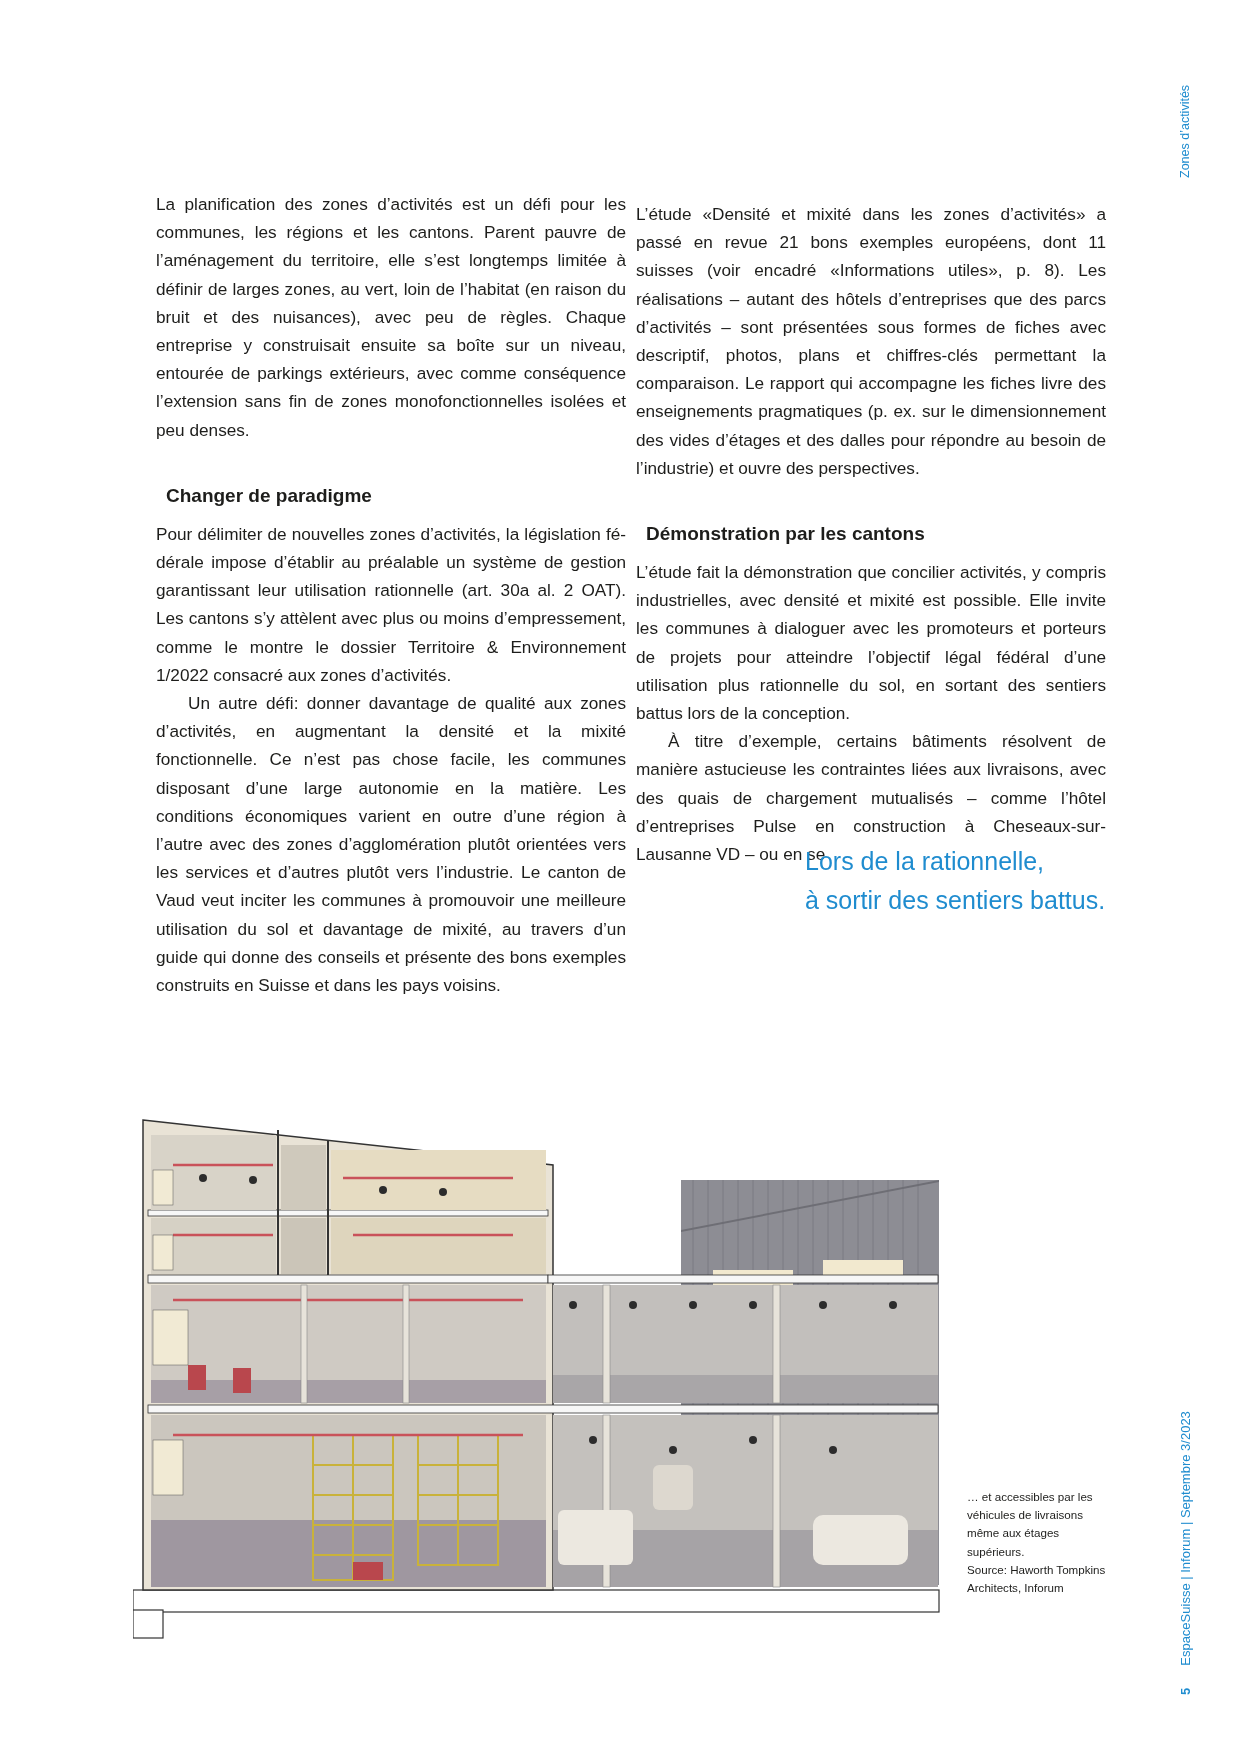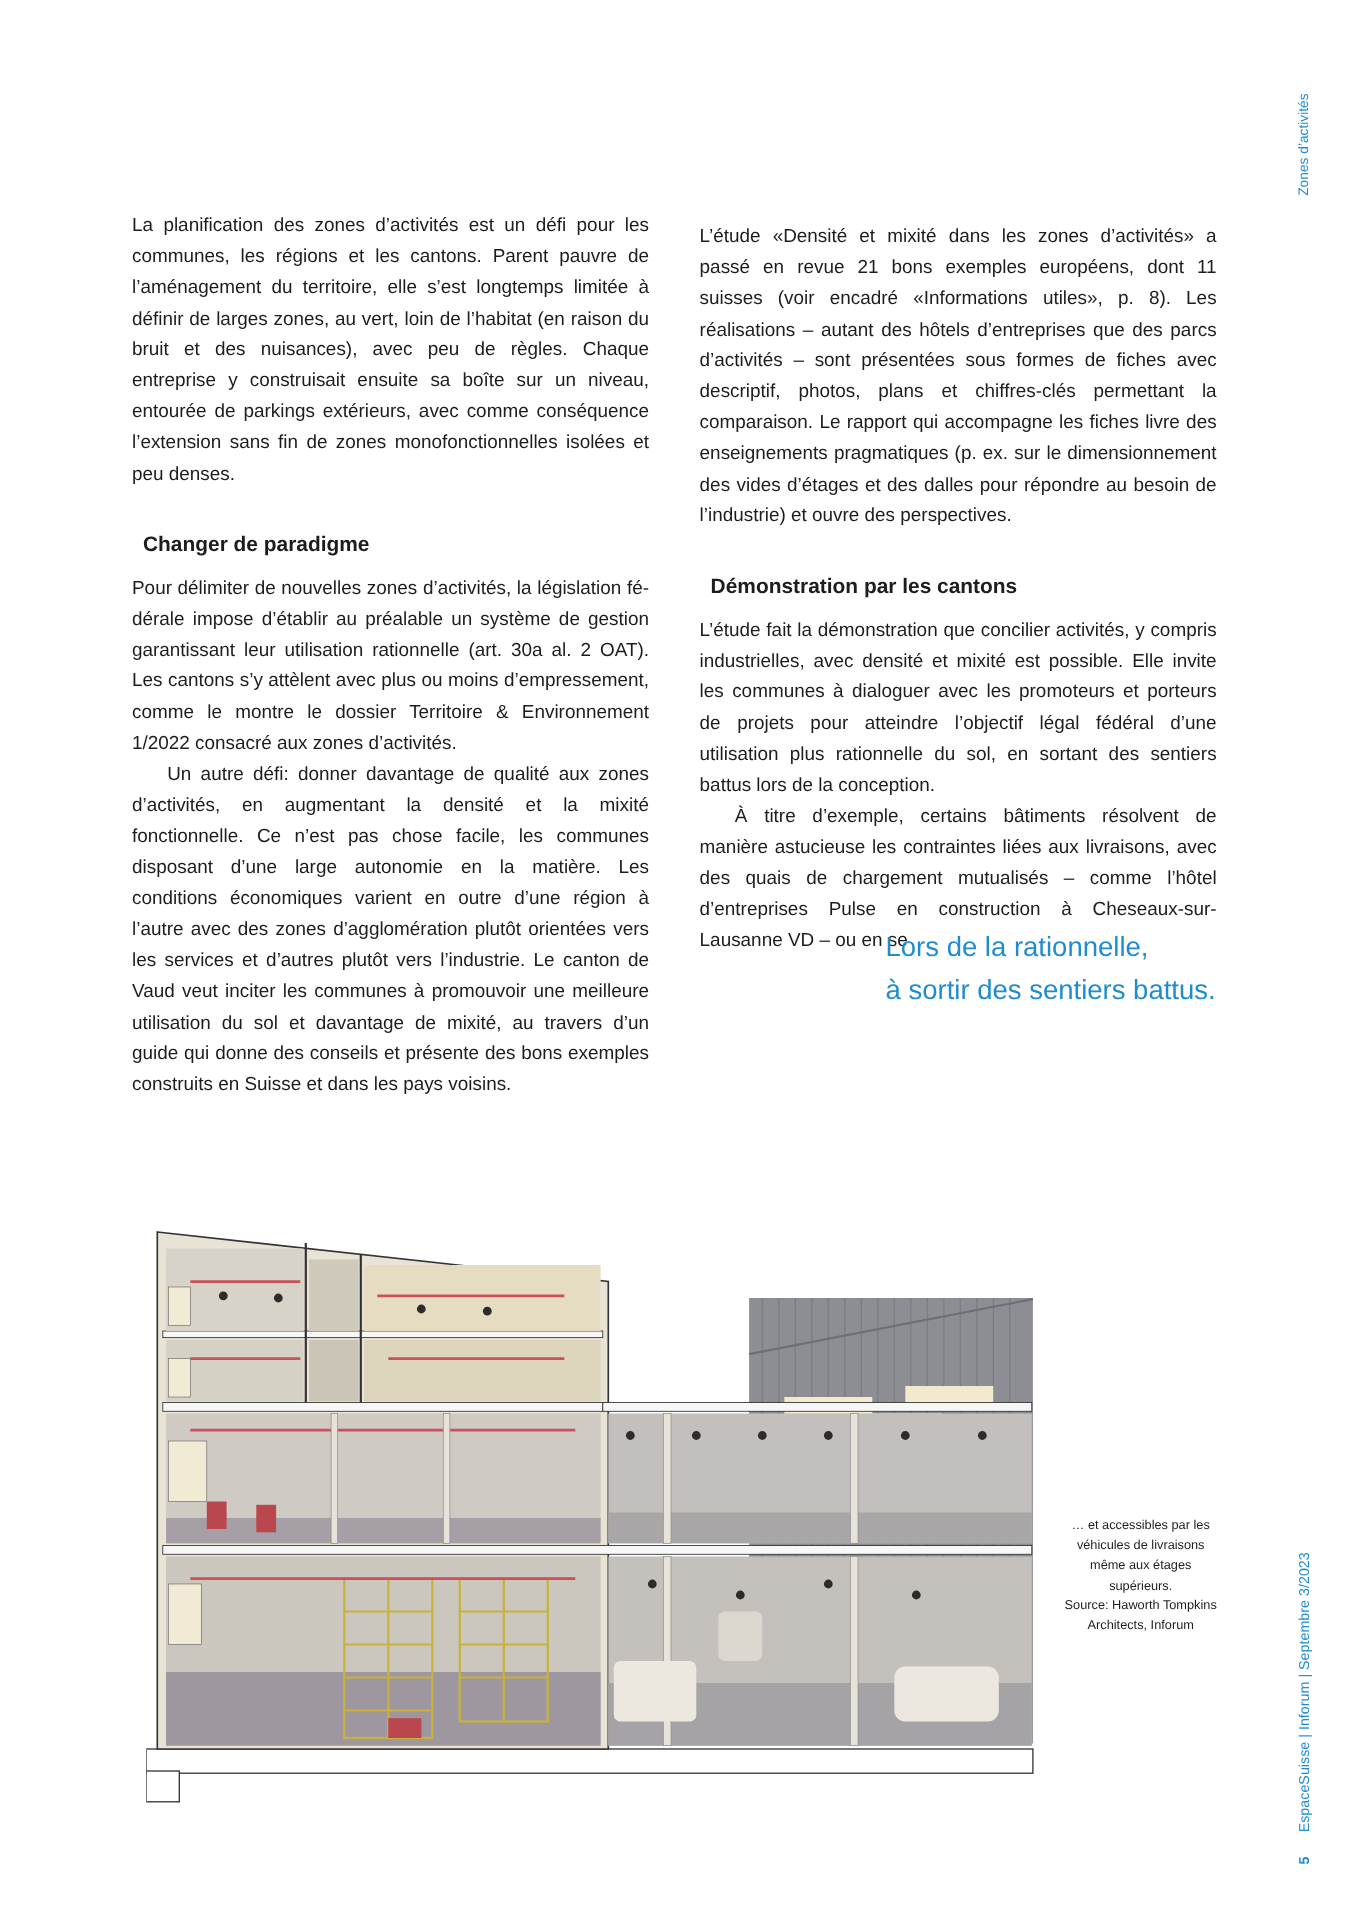--- a/index.html
+++ b/index.html
@@ -2,37 +2,37 @@
 <html><head>
 <meta charset="utf-8">
 <style>
   html, body { margin: 0; padding: 0; background: #ffffff; }
   body { width: 1240px; height: 1754px; position: relative; overflow: hidden;
          font-family: "Liberation Sans", "DejaVu Sans", sans-serif; color: #1d1d1b; }
   .col { position: absolute; width: 470px; font-size: 17.2px; line-height: 28.2px; text-align: justify; hyphens: manual; }
   .col p { margin: 0; }
   .col p.indent { text-indent: 32px; }
   .col h2 { margin: 10px; font-size: 19px; font-weight: bold; line-height: 28px; color: #1d1d1b; }
-  #col-left { left: 120px; top: 190px; }
+  #col-left { left: 156px; top: 190px; }
   #col-right { left: 636px; top: 200px; }
   .gap { height: 28px; }
   .quote { position: absolute; left: 805px; top: 842px; width: 330px; color: #1f8ccf;
            font-size: 25px; line-height: 39px; }
   .quote span { display: block; }
   .runhead { position: absolute; left: 1170px; top: 70px; width: 30px; height: 110px; }
   .runhead span { position: absolute; left: 0; top: 0; transform-origin: 0 0;
                   transform: translate(8px, 108px) rotate(-90deg); white-space: nowrap;
                   color: #1f8ccf; font-size: 12.5px; }
   .footer { position: absolute; left: 1170px; top: 1370px; width: 30px; height: 330px; }
   .footer .inner { position: absolute; left: 0; top: 0; transform-origin: 0 0;
                    transform: translate(8px, 325px) rotate(-90deg); white-space: nowrap;
                    color: #1f8ccf; font-size: 13px; }
   .footer .pnum { font-weight: bold; margin-right: 22px; }
-  .caption { position: absolute; left: 967px; top: 1378px; width: 140px; font-size: 11.6px;
-             line-height: 18.2px; color: #1d1d1b; text-align: center; }
+  .caption { position: absolute; left: 967px; top: 1488px; width: 140px; font-size: 11.6px;
+             line-height: 18.2px; color: #1d1d1b; }
   .caption p { margin: 0; }
   .figure { position: absolute; left: 133px; top: 1110px; width: 808px; height: 530px; }
   .figure svg { width: 100%; height: 100%; display: block; }
 </style>
 </head>
 <body>
 
 <div class="runhead">
   <span>Zones d’activités</span>
 </div>

